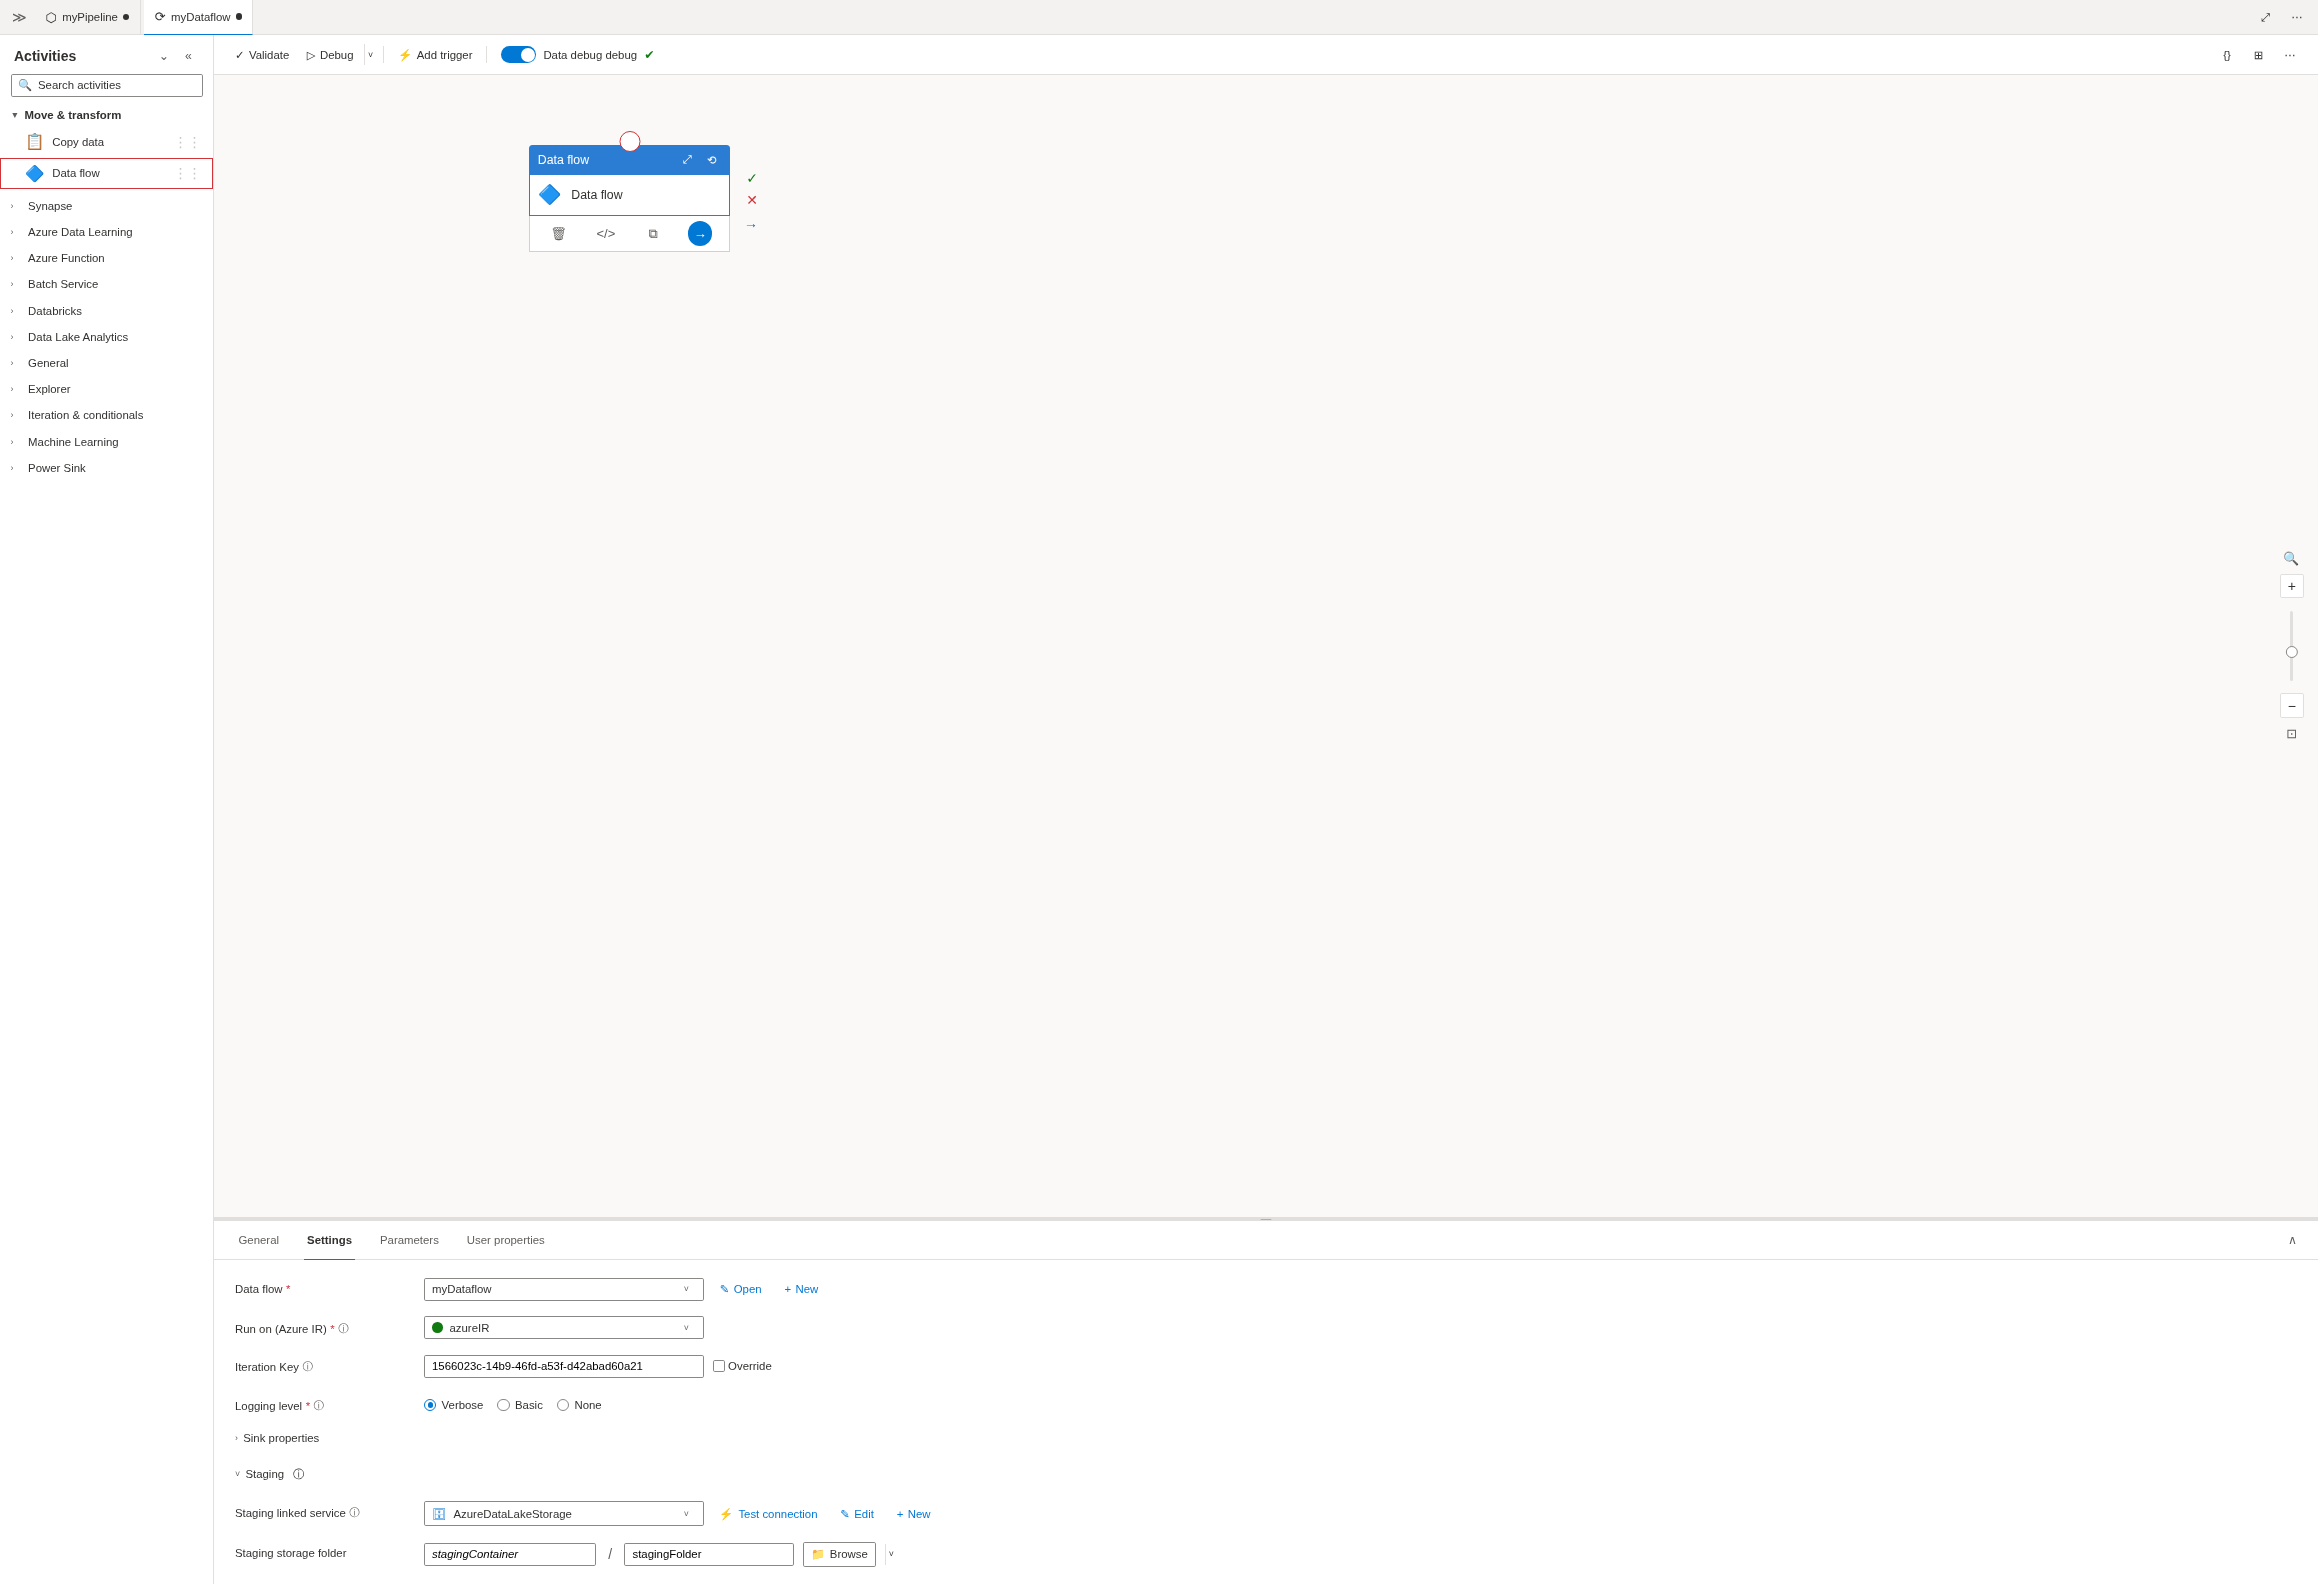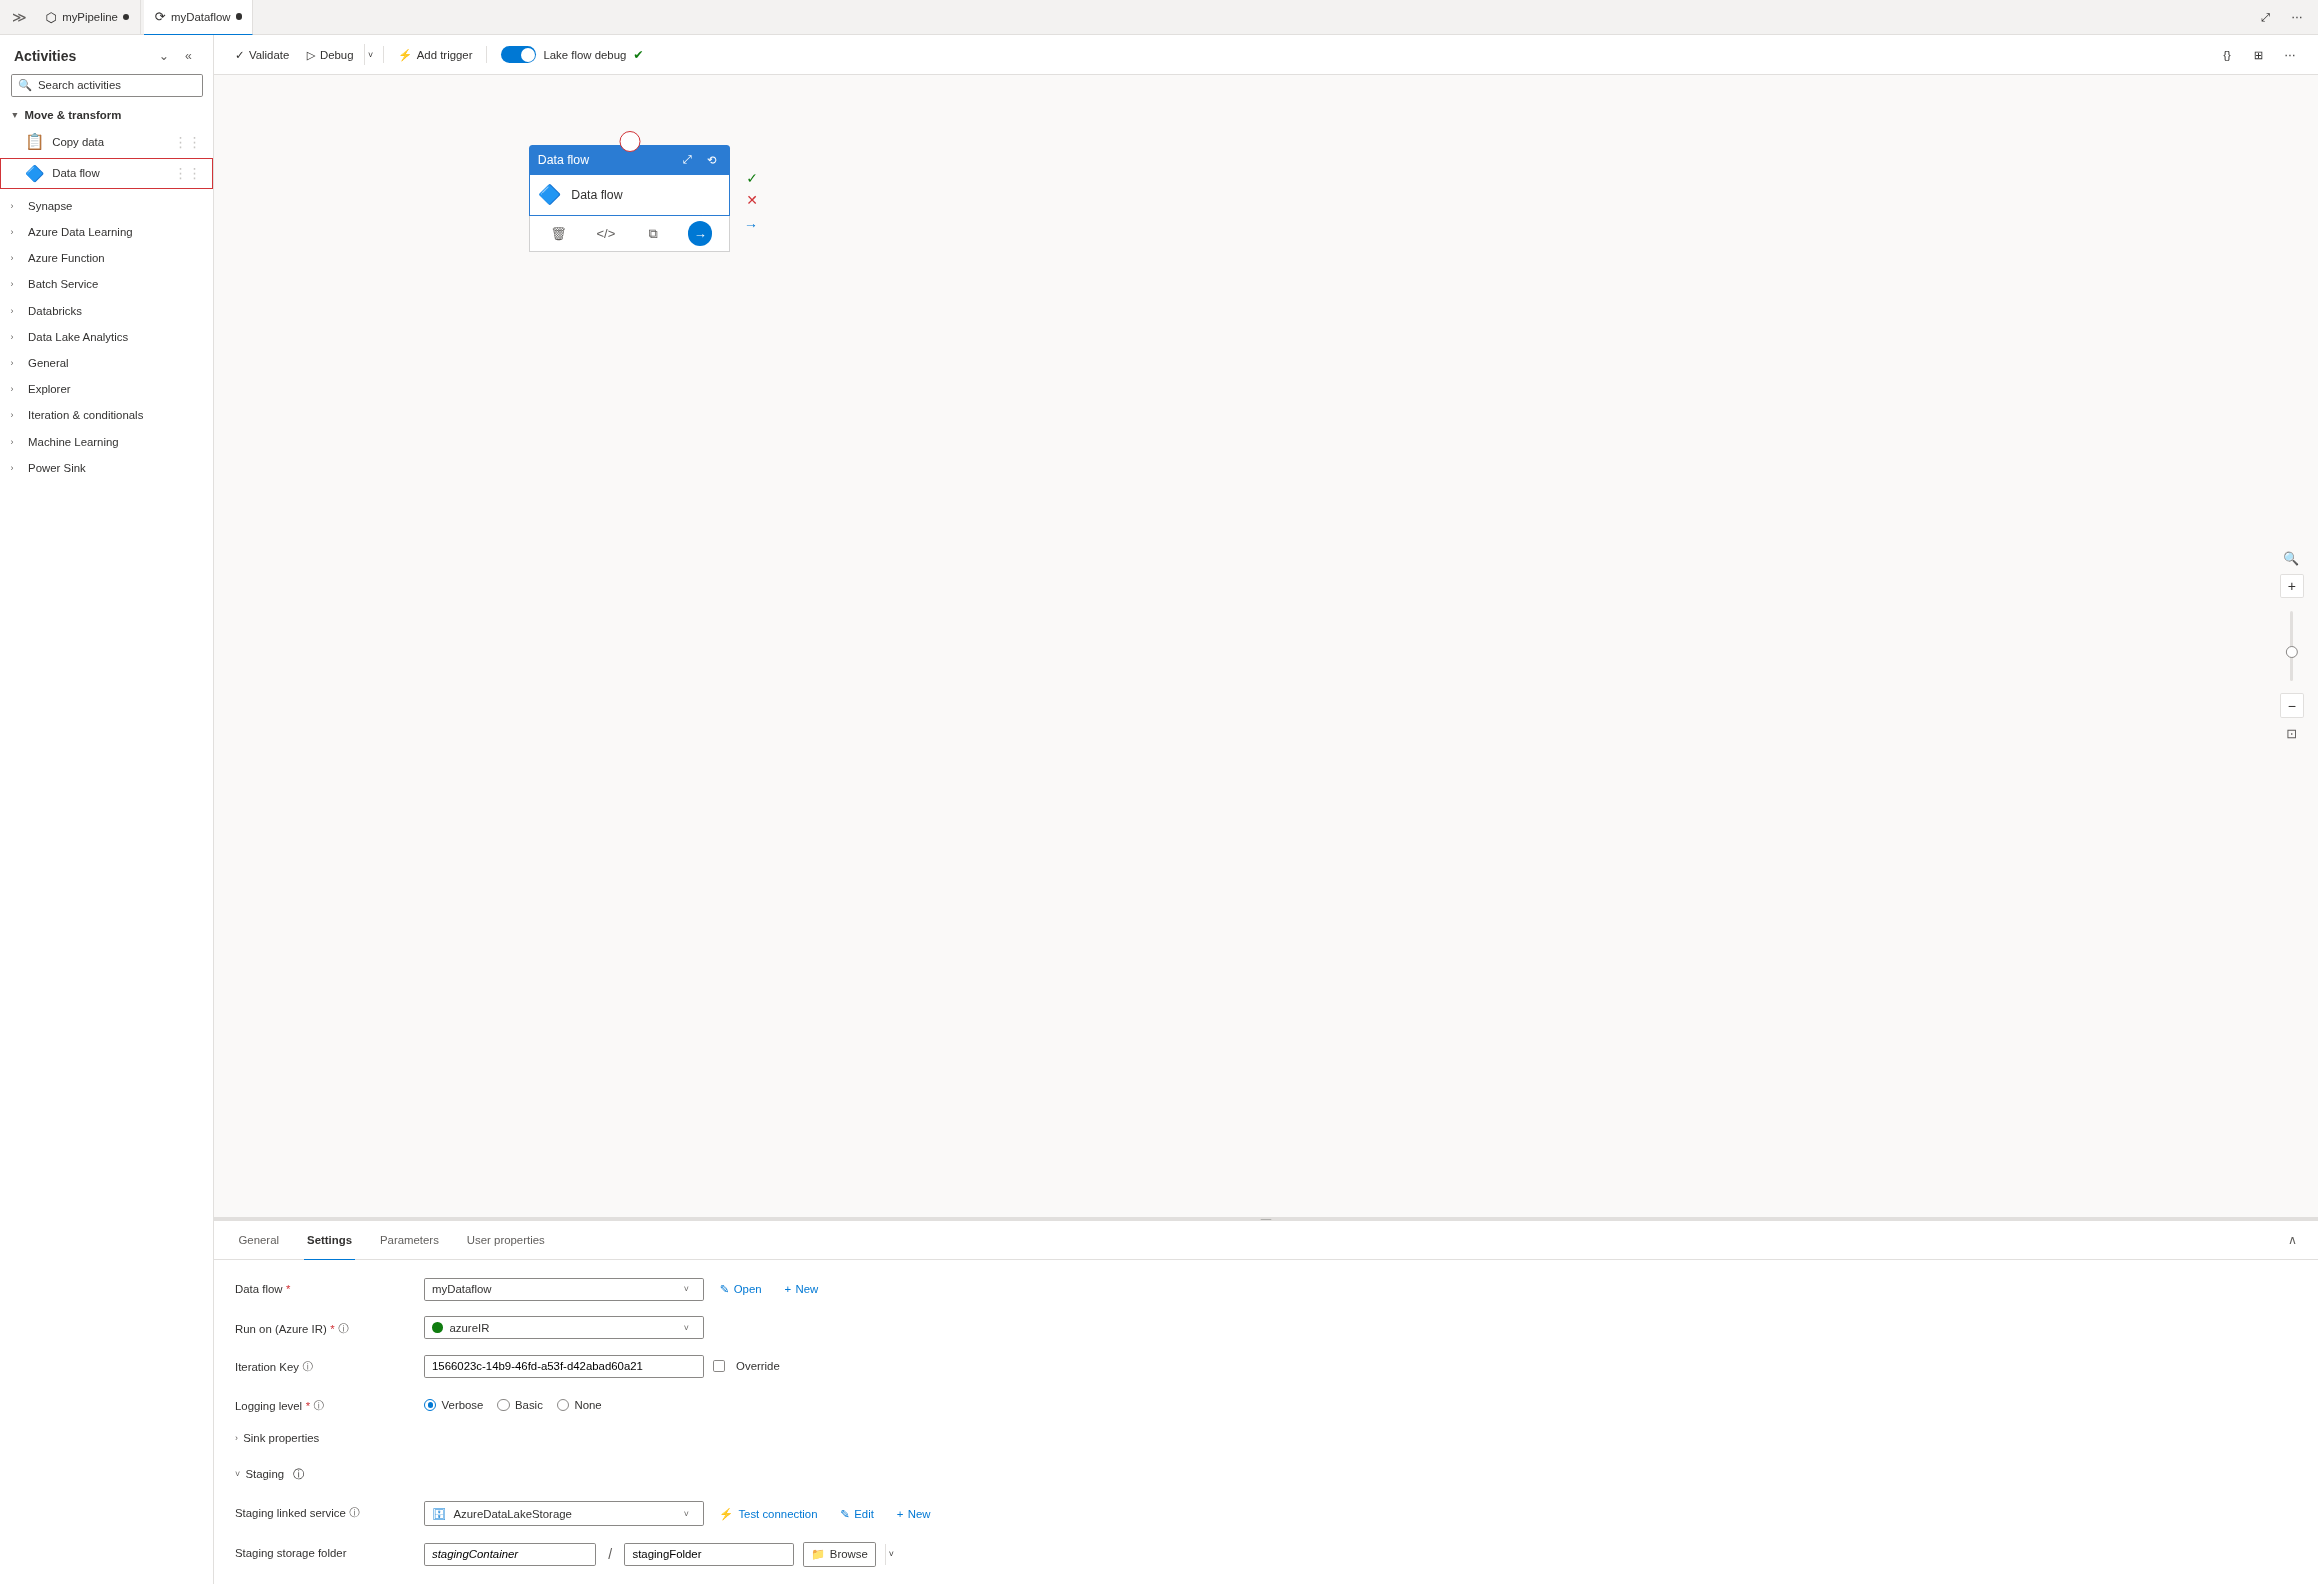--- a/index.html
+++ b/index.html
@@ -90,21 +90,21 @@
     .settings-row { display: flex; align-items: flex-start; gap: 14px; }
     .settings-label { width: 175px; font-size: 11.4px; font-weight: 500; flex-shrink: 0; padding-top: 5.3px; display: flex; align-items: center; gap: 3.5px; }
     .settings-label .required { color: #d13438; }
     .settings-label .info-icon { color: #605e5c; font-size: 10.5px; cursor: pointer; }
     .settings-field { flex: 1; display: flex; align-items: center; gap: 8.8px; flex-wrap: wrap; }
     .dropdown-field { display: flex; align-items: center; border: 0.9px solid #8a8886; border-radius: 1.8px; background: #fff; padding: 4.4px 7px; min-width: 280px; gap: 7px; cursor: pointer; }
     .dropdown-field .chevron { margin-left: auto; font-size: 8.8px; }
     .field-action-btn { display: flex; align-items: center; gap: 4.4px; padding: 4.4px 7px; cursor: pointer; color: #0078d4; font-size: 11.4px; border: none; background: none; }
     .status-dot { width: 10.5px; height: 10.5px; border-radius: 50%; background: #107c10; flex-shrink: 0; }
     .text-input { border: 0.9px solid #8a8886; border-radius: 1.8px; padding: 4.4px 7px; font-size: 11.4px; min-width: 280px; background: #fff; outline: none; }
-    .checkbox-container { display: flex; align-items: center; gap: 11px; cursor: pointer; }
+    .checkbox-container { display: flex; align-items: center; gap: 3px; cursor: pointer; }
     .checkbox { width: 12.3px; height: 12.3px; border: 0.9px solid #8a8886; border-radius: 1.8px; background: #fff; flex-shrink: 0; }
     .radio-group { display: flex; align-items: flex-end; gap: 14px; padding-top: 5.3px; }
     .radio-option { display: flex; align-items: center; gap: 5.3px; cursor: pointer; font-size: 11.4px; }
     .radio { width: 12.3px; height: 12.3px; border-radius: 50%; border: 1.8px solid #8a8886; background: #fff; flex-shrink: 0; display: flex; align-items: center; justify-content: center; }
     .radio.selected { border-color: #0078d4; }
     .radio.selected::after { content: ''; width: 5.3px; height: 5.3px; border-radius: 50%; background: #0078d4; }
     .section-expand { display: flex; align-items: center; gap: 5.3px; cursor: pointer; font-size: 11.4px; font-weight: 500; padding: 3.5px 0; }
     .section-expand .chevron-icon { font-size: 8.8px; color: #605e5c; }
     .slash-divider { font-size: 14px; color: #605e5c; padding: 0 3.5px; }
     .folder-btn { display: flex; align-items: center; gap: 4.4px; padding: 4.4px 7px; cursor: pointer; color: #323130; font-size: 11.4px; border: 0.9px solid #8a8886; background: #fff; border-radius: 1.8px; }
@@ -253,21 +253,21 @@
       <div class="toolbar-separator"></div>
       <button class="toolbar-btn">
         <span>⚡</span>
         <span>Add trigger</span>
       </button>
       <div class="toolbar-separator"></div>
       <div class="toggle-container">
         <div class="toggle">
           <div class="toggle-knob"></div>
         </div>
-        <span>Lake flow debug</span>
+        <span>Data debug debug</span>
         <span class="debug-status">✔</span>
       </div>
       <div class="toolbar-right">
         <div class="icon-btn">{}</div>
         <div class="icon-btn">⊞</div>
         <div class="icon-btn">⋯</div>
       </div>
     </div>
 
     <div class="canvas-area">

